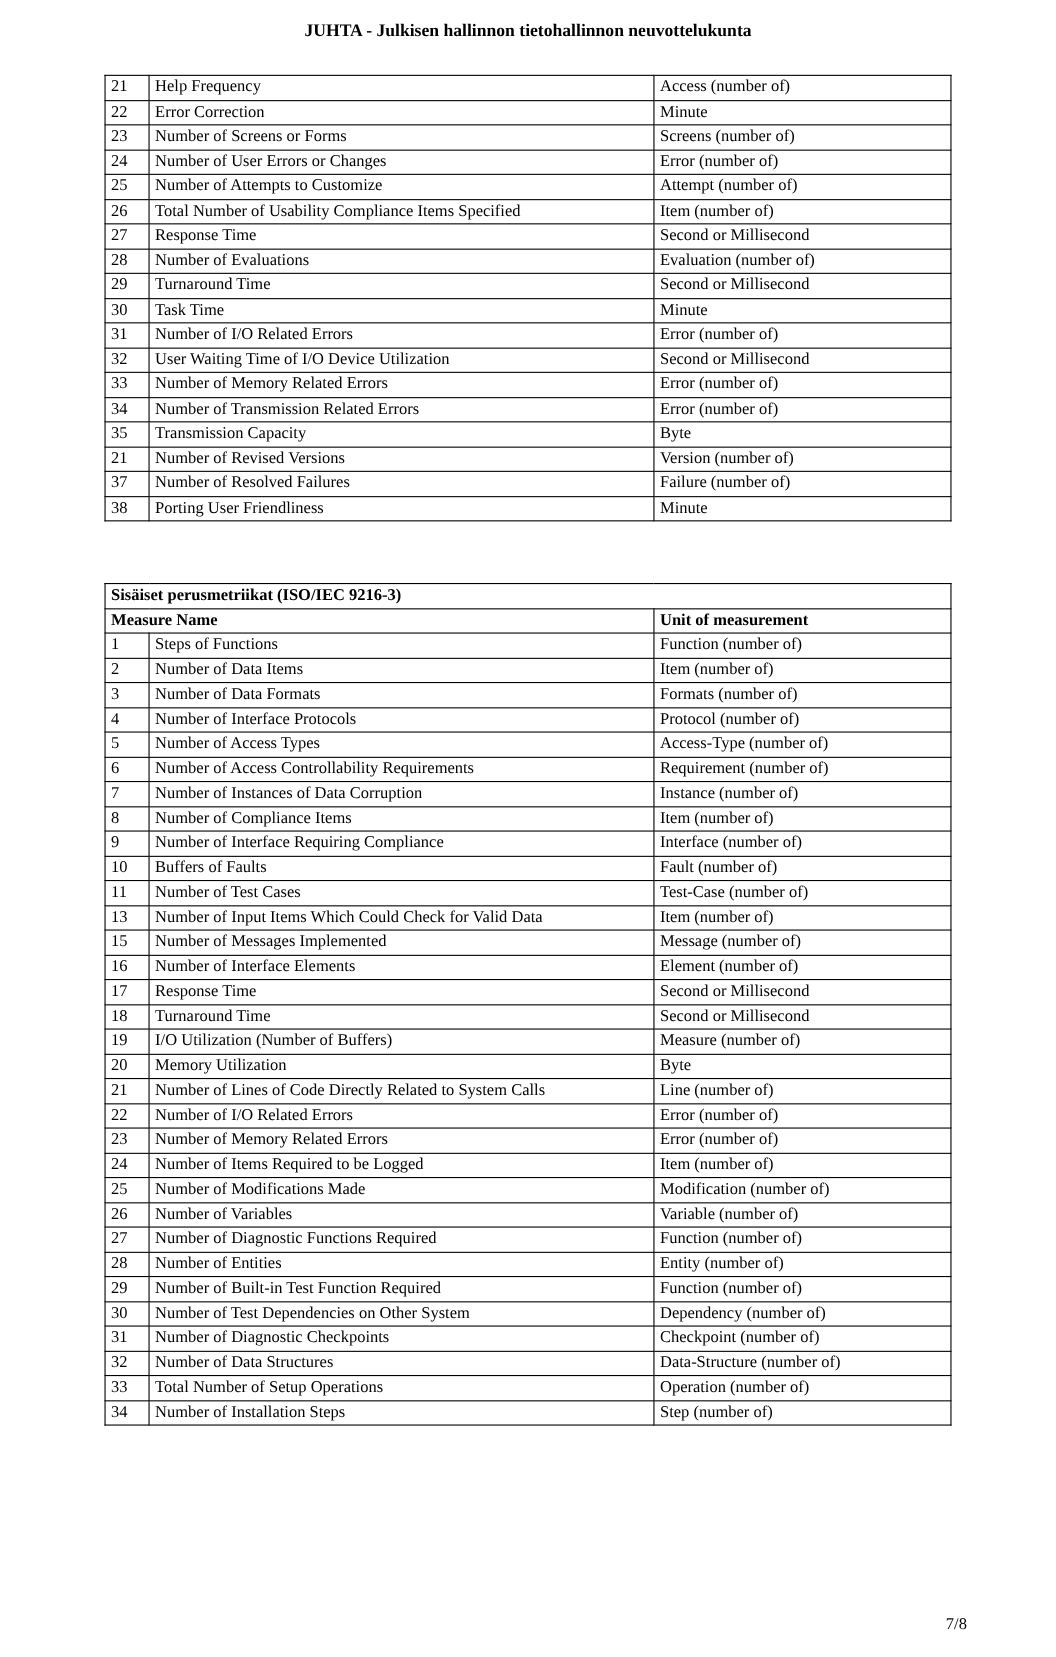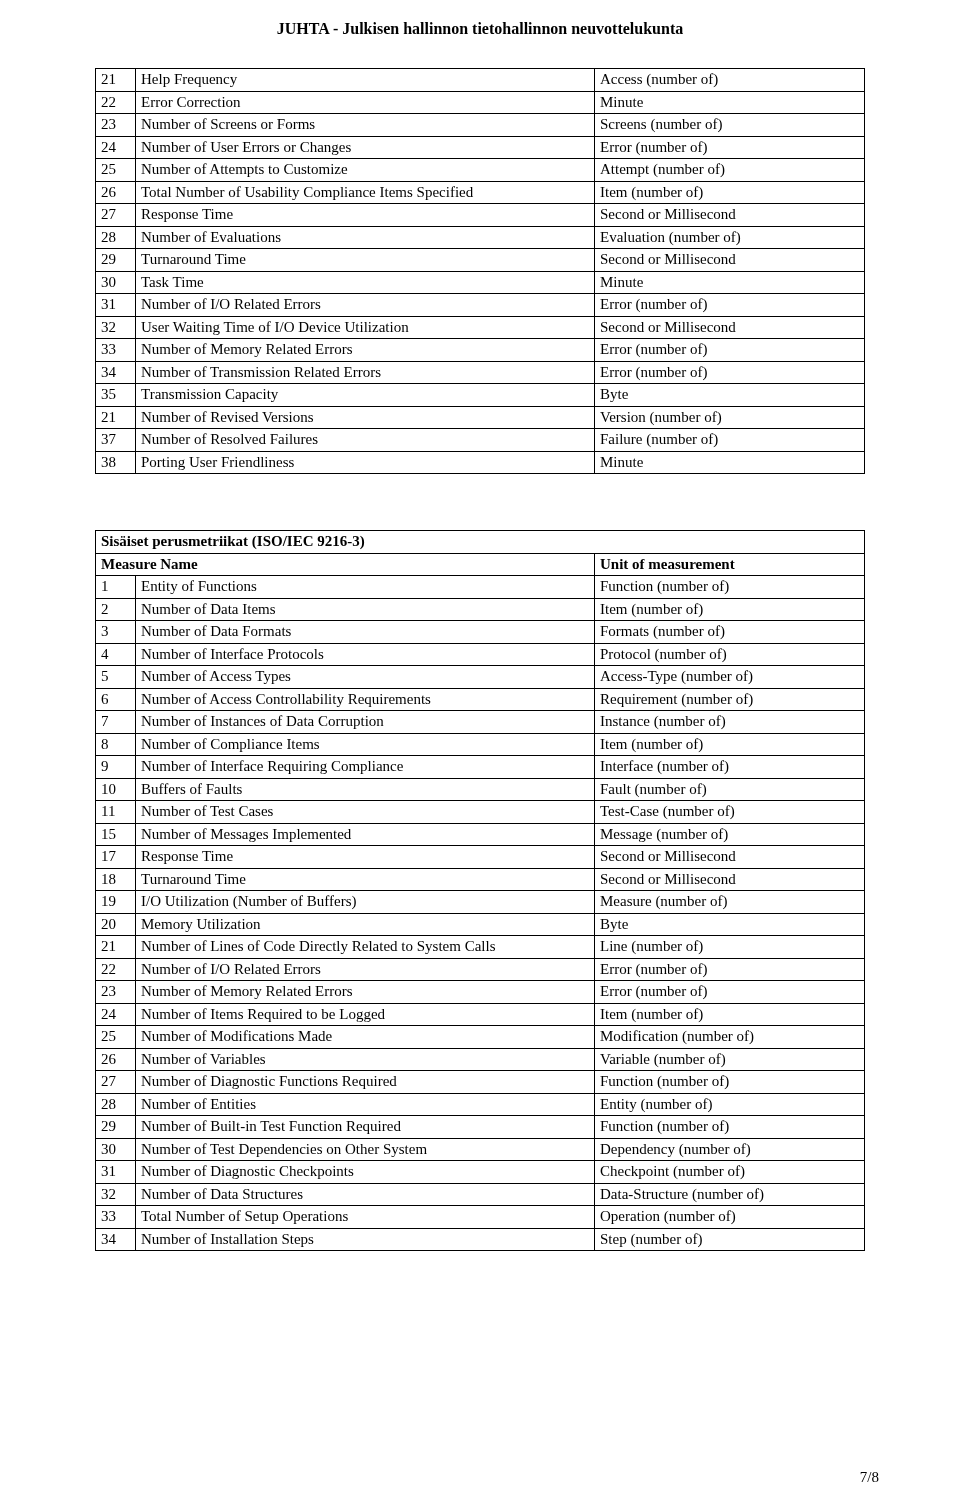--- a/index.html
+++ b/index.html
@@ -166,21 +166,21 @@
     <tbody id="t2body">
       <tr>
         <td colspan="3" class="bold">Sisäiset perusmetriikat (ISO/IEC 9216-3)</td>
       </tr>
       <tr>
         <td colspan="2" class="bold">Measure Name</td>
         <td class="bold">Unit of measurement</td>
       </tr>
     <tr>
           <td>1</td>
-          <td>Entity of Functions</td>
+          <td>Steps of Functions</td>
           <td>Function (number of)</td>
         </tr>
         <tr>
           <td>2</td>
           <td>Number of Data Items</td>
           <td>Item (number of)</td>
         </tr>
         <tr>
           <td>3</td>
           <td>Number of Data Formats</td>
@@ -220,25 +220,35 @@
           <td>10</td>
           <td>Buffers of Faults</td>
           <td>Fault (number of)</td>
         </tr>
         <tr>
           <td>11</td>
           <td>Number of Test Cases</td>
           <td>Test-Case (number of)</td>
         </tr>
         <tr>
+          <td>13</td>
+          <td>Number of Input Items Which Could Check for Valid Data</td>
+          <td>Item (number of)</td>
+        </tr>
+        <tr>
           <td>15</td>
           <td>Number of Messages Implemented</td>
           <td>Message (number of)</td>
         </tr>
         <tr>
+          <td>16</td>
+          <td>Number of Interface Elements</td>
+          <td>Element (number of)</td>
+        </tr>
+        <tr>
           <td>17</td>
           <td>Response Time</td>
           <td>Second or Millisecond</td>
         </tr>
         <tr>
           <td>18</td>
           <td>Turnaround Time</td>
           <td>Second or Millisecond</td>
         </tr>
         <tr>

